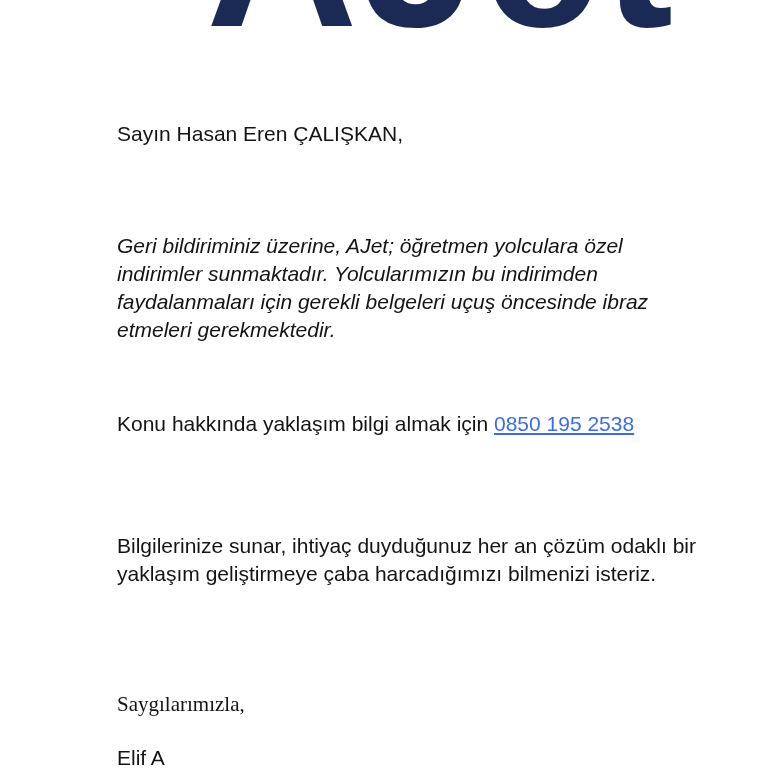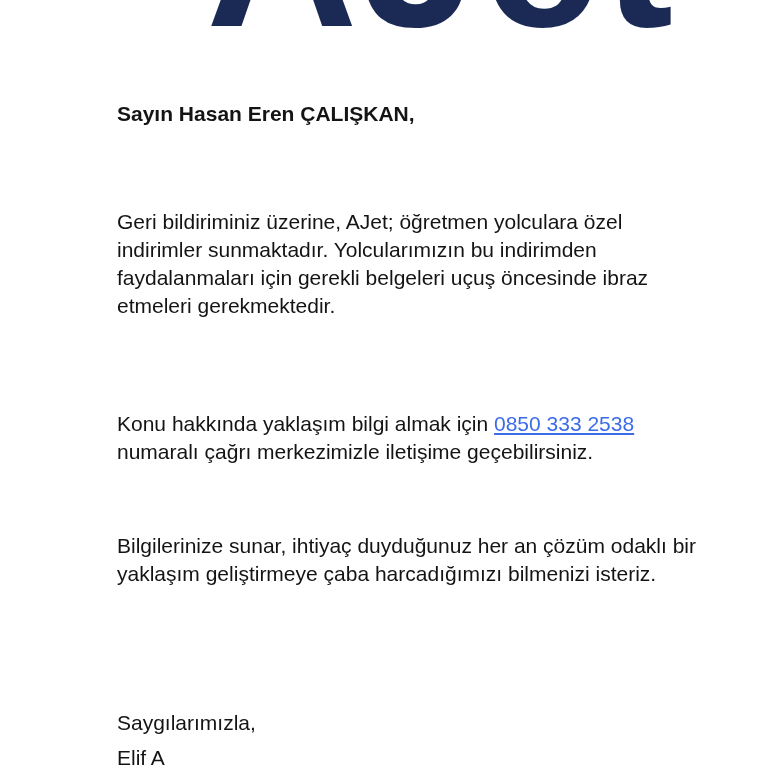--- a/index.html
+++ b/index.html
@@ -33,25 +33,25 @@
     color: var(--brand-navy, #1b2a55);
     white-space: nowrap;
   }
   .block {
     position: absolute;
     left: 117px;
     font-size: 21px;
     line-height: 28px;
     white-space: pre;
   }
-  .greeting  { top: 100px; font-weight: bold; }
-  .p1        { top: 208px; }
+  .greeting  { top: 120px; }
+  .p1        { top: 232px; font-style: italic; }
   .p2        { top: 410px; white-space: nowrap; }
   .p3        { top: 532px; }
-  .closing   { top: 709px; }
+  .closing   { top: 690px; font-family: Liberation Serif, serif; }
   .signer    { top: 744px; }
   a.phone-link {
     color: var(--link-blue, #3c6ce6);
     text-decoration: underline;
     cursor: pointer;
   }
 </style>
 </head>
 <body>
 
@@ -60,22 +60,21 @@
 </div>
 
 <div class="block greeting">Sayın Hasan Eren ÇALIŞKAN,</div>
 
 <div class="block p1">Geri bildiriminiz üzerine, AJet; öğretmen yolculara özel
 indirimler sunmaktadır. Yolcularımızın bu indirimden
 faydalanmaları için gerekli belgeleri uçuş öncesinde ibraz
 etmeleri gerekmektedir.</div>
 
 <div class="block p2">
-  <span>Konu hakkında yaklaşım bilgi almak için </span><a class="phone-link" href="#">0850 333 2538</a><br>
-  <span>numaralı çağrı merkezimizle iletişime geçebilirsiniz.</span>
+  <span>Konu hakkında yaklaşım bilgi almak için </span><a class="phone-link" href="#">0850 195 2538</a><br>
 </div>
 
 <div class="block p3">Bilgilerinize sunar, ihtiyaç duyduğunuz her an çözüm odaklı bir
 yaklaşım geliştirmeye çaba harcadığımızı bilmenizi isteriz.</div>
 
 <div class="block closing">Saygılarımızla,</div>
 
 <div class="block signer">Elif A</div>
 
 </body></html>

